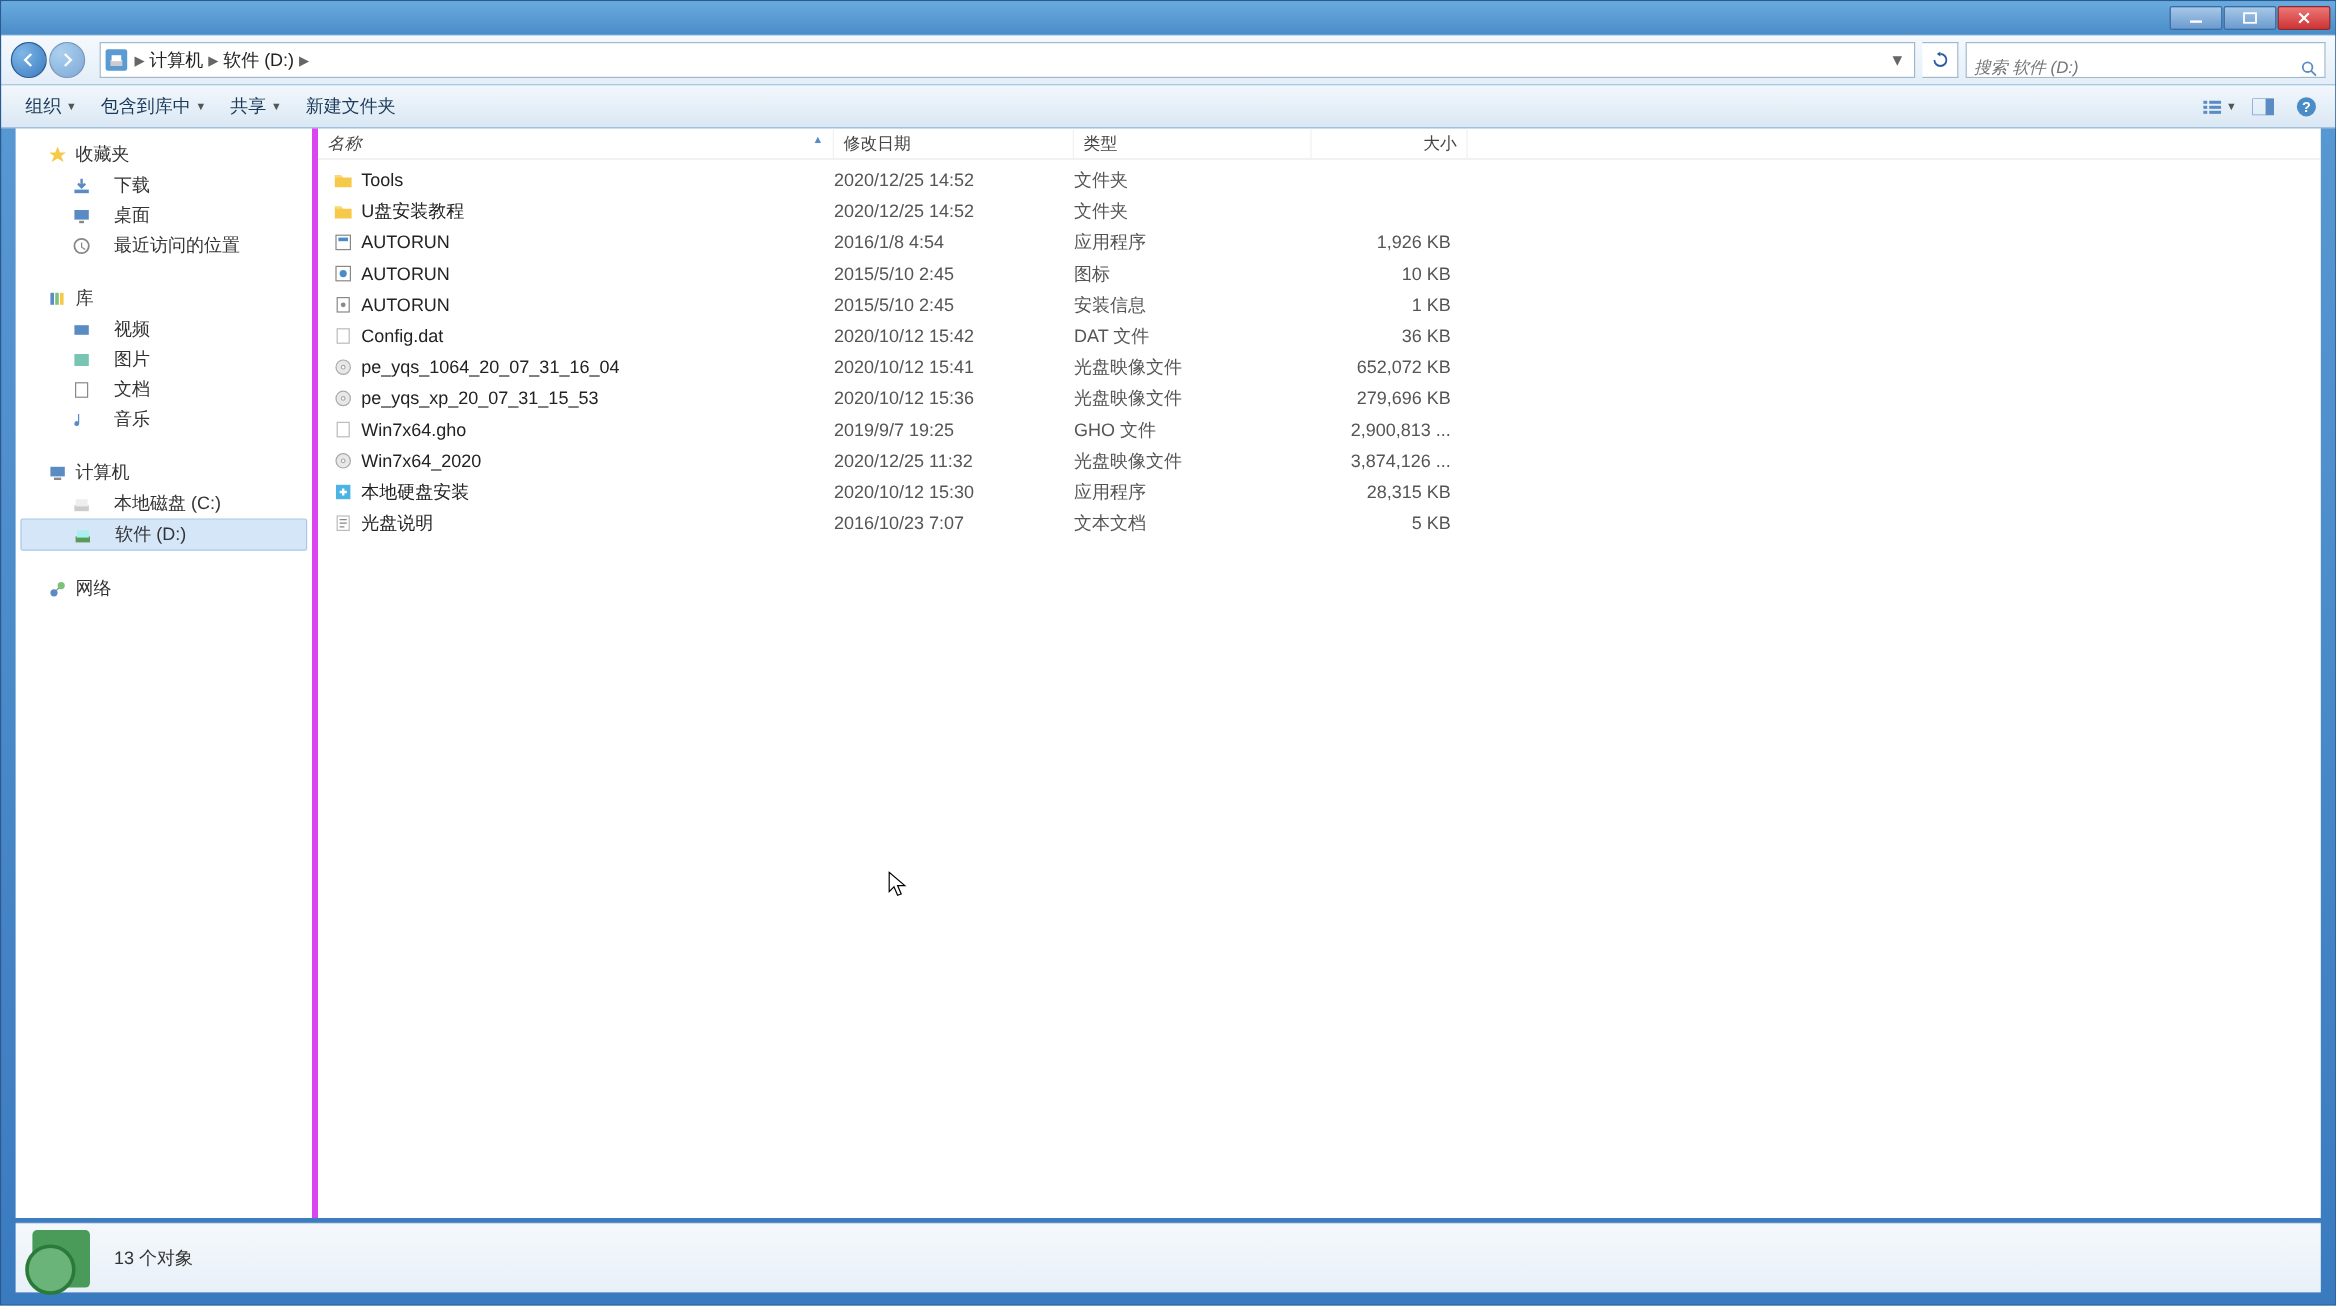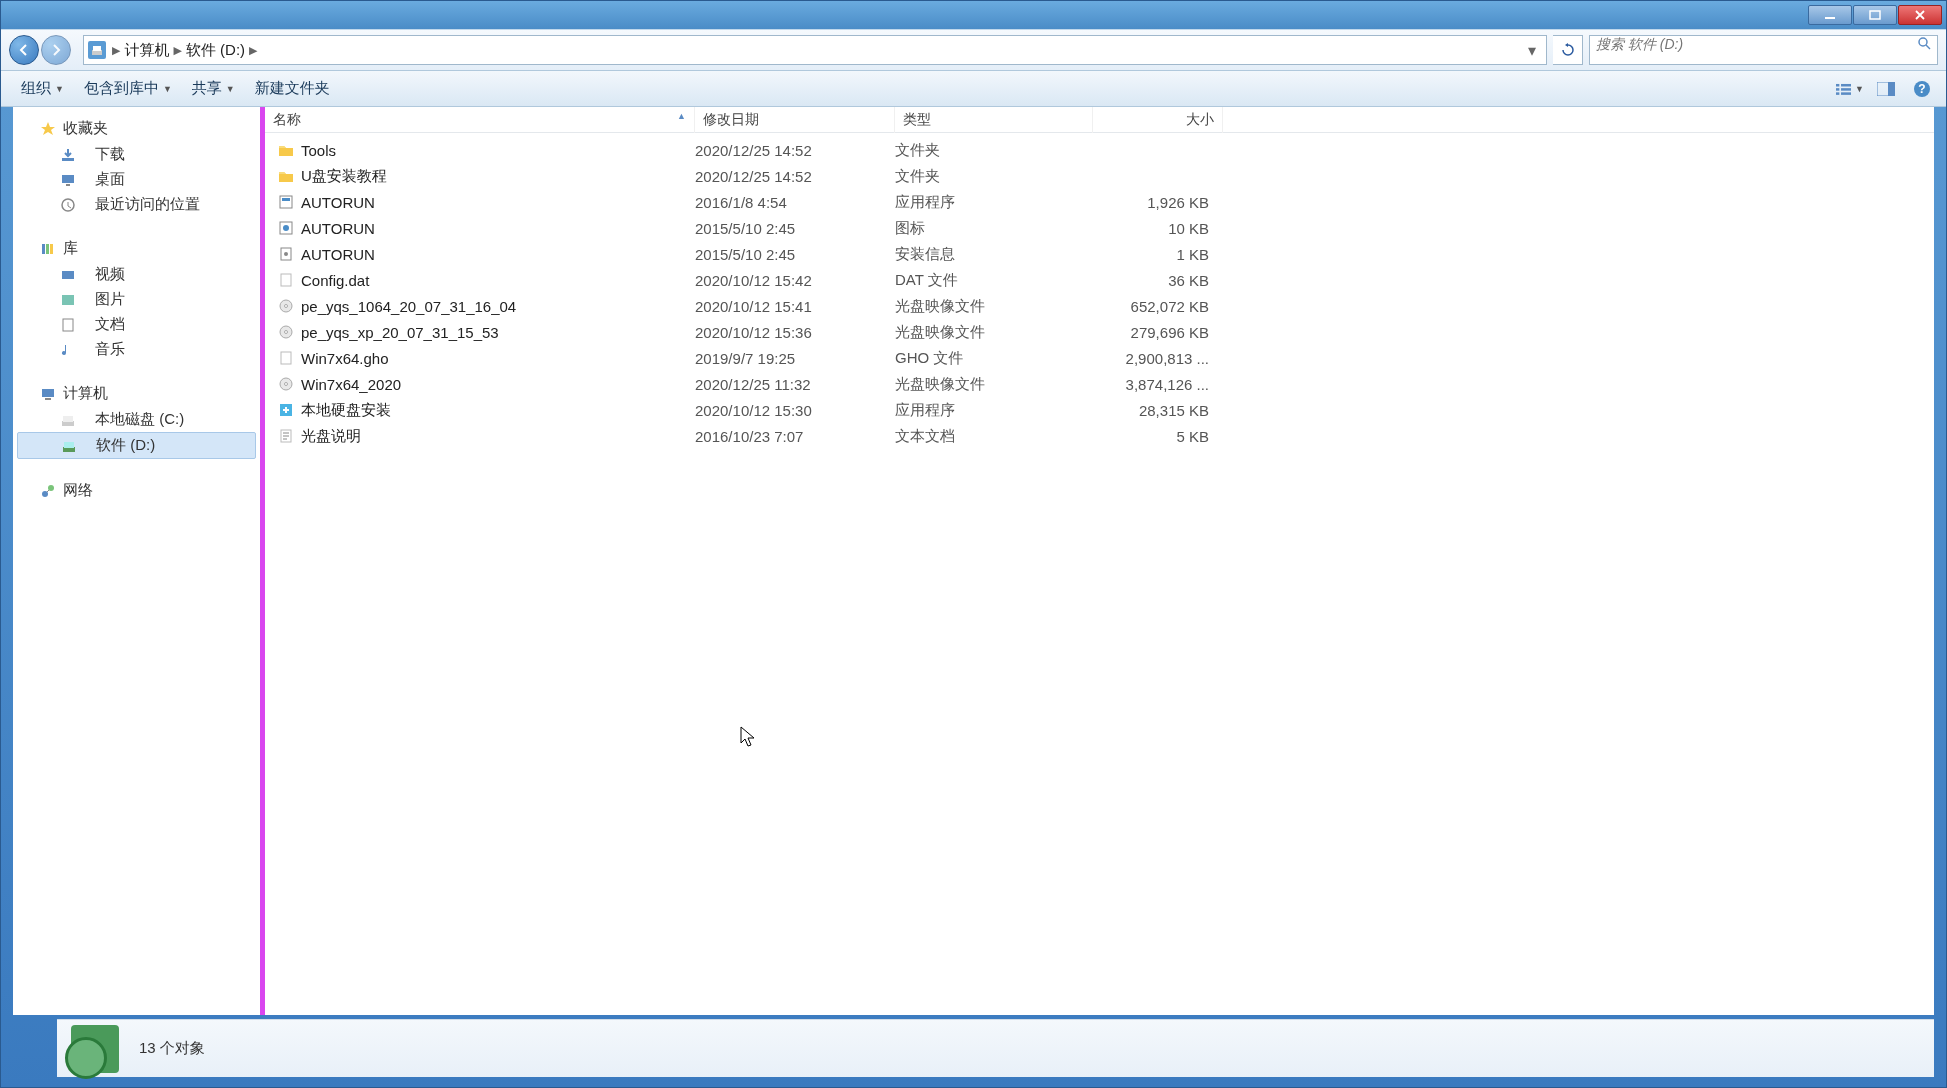--- a/index.html
+++ b/index.html
@@ -46,22 +46,22 @@
 .addr-icon svg { width:12px; height:12px; fill:#fff; }
 .breadcrumb { display: flex; align-items: center; font-size: 15px; color: #222; }
 .crumb { padding: 0 2px; cursor: pointer; }
 .crumb-sep { color: #666; padding: 0 2px; font-size: 11px; }
 .addr-drop { margin-left: auto; width: 20px; text-align: center; color: #666; cursor: pointer; }
 .refresh-btn {
   width: 30px; height: 30px; background: #fff; border: 1px solid #a0b8cc; border-left: none;
   display: flex; align-items: center; justify-content: center; cursor: pointer; color:#2a5a9f;
 }
 .search-box {
-  width: 349px; height: 30px; margin-left: 6px; background: #fff; border: 1px solid #a0b8cc;
-  display: flex; align-items: flex-start; padding: 0 6px;
+  width: 300px; height: 30px; margin-left: 6px; background: #fff; border: 1px solid #a0b8cc;
+  display: flex; align-items: flex-end; padding: 0 6px;
 }
 .search-box input { flex: 1; border: none; outline: none; font-size: 14px; font-style: italic; color: #888; }
 .search-box svg { width: 14px; height: 14px; fill: #5a8bc4; }
 
 .toolbar {
   height: 36px; display: flex; align-items: center; padding: 0 10px;
   background: linear-gradient(to bottom, #f2f7fc 0%, #dae8f4 100%);
   border-bottom: 1px solid #b0c8dc; font-size: 15px; color: #1a3a5a;
 }
 .tool-item { padding: 4px 10px; cursor: pointer; display: flex; align-items: center; gap: 4px; }
@@ -74,39 +74,39 @@
 .sidebar { width: 252px; border-right: 5px solid #d946ef; padding: 8px 0; overflow-y: auto; font-size: 15px; }
 .side-group { margin-bottom: 18px; }
 .side-head { display: flex; align-items: center; padding: 4px 10px 4px 26px; font-weight: normal; color: #333; cursor: pointer; gap: 6px; }
 .side-item { display: flex; align-items: center; padding: 3px 10px 3px 46px; color: #333; cursor: pointer; gap: 18px; }
 .side-item.selected { background: #d4e6f8; border: 1px solid #a8c8e8; border-radius: 2px; margin: 0 4px; padding-left: 42px; }
 .mini-icon { width: 18px; height: 18px; display: inline-flex; align-items: center; justify-content: center; flex-shrink: 0; }
 
 .file-area { flex: 1; display: flex; flex-direction: column; overflow: hidden; }
 .col-headers { display: flex; height: 26px; border-bottom: 1px solid #e4e8ec; font-size: 14px; color: #444; align-items: center; }
 .col { padding: 4px 8px; border-right: 1px solid #f0f0f0; cursor: pointer; }
-.col-name { width: 430px; display:flex; align-items:flex-start; gap:6px;}
+.col-name { width: 430px; display:flex; align-items:flex-start; gap:6px;font-style:italic;}
 .col-date { width: 200px; }
 .col-type { width: 198px; }
 .col-size { width: 130px; text-align: right; }
 .sort-ind { font-size: 9px; color: #5a8bc4; }
 
 .file-list { flex: 1; overflow-y: auto; padding: 4px 0; }
 .file-row { display: flex; align-items: center; height: 26px; font-size: 15px; color: #222; cursor: pointer; padding-left: 4px; }
 .file-row.focused { background: #f0f6fc; border: 1px solid #b8d4f0; border-radius: 2px; }
 .cell-name { width: 426px; display: flex; align-items: center; gap: 6px; padding-left: 8px; }
 .cell-date { width: 200px; color: #555; }
 .cell-type { width: 198px; color: #555; }
 .cell-size { width: 124px; text-align: right; color: #555; padding-right: 8px; }
 .file-icon { width: 18px; height: 18px; display: inline-flex; align-items: center; justify-content: center; flex-shrink: 0; }
 
 .status-bar {
   position: absolute; left: 12px; right: 12px; bottom: 10px; height: 58px;
   background: linear-gradient(to bottom, #f4f8fc, #e8f0f8); border-top: 1px solid #d0dce8;
-  display: flex; align-items: center; padding: 0 14px; gap: 20px; font-size: 15px; color: #333; margin-left: 44px;
+  display: flex; align-items: center; padding: 0 14px; gap: 20px; font-size: 15px; color: #333;
 }
 .status-icon { width: 48px; height: 48px; background: #4a9a5a; border-radius: 4px; display:flex; align-items:center; justify-content:center; position:relative; }
 .status-icon::before { content:""; position:absolute; width:36px; height:36px; border:3px solid #2a7a3a; border-radius:50%; left:-6px; bottom:-6px; background:#6ab47a;}
 
 .cursor { position: absolute; left: 740px; top: 726px; pointer-events: none; z-index: 100; }
 .ic-star { fill: #f7c94a; }
 </style>
 </head>
 <body>
 

